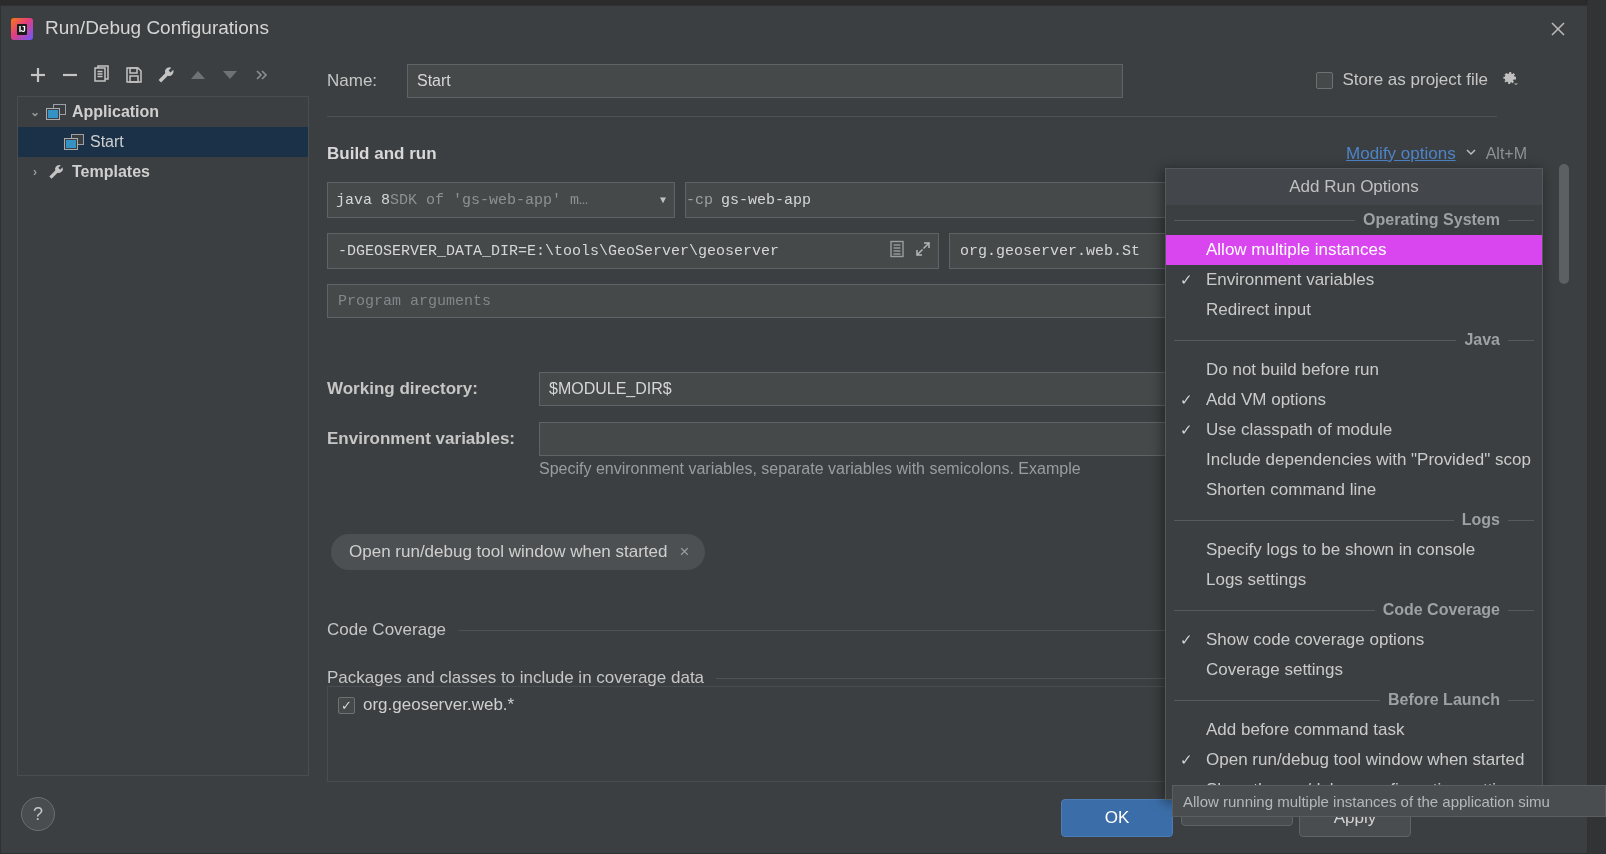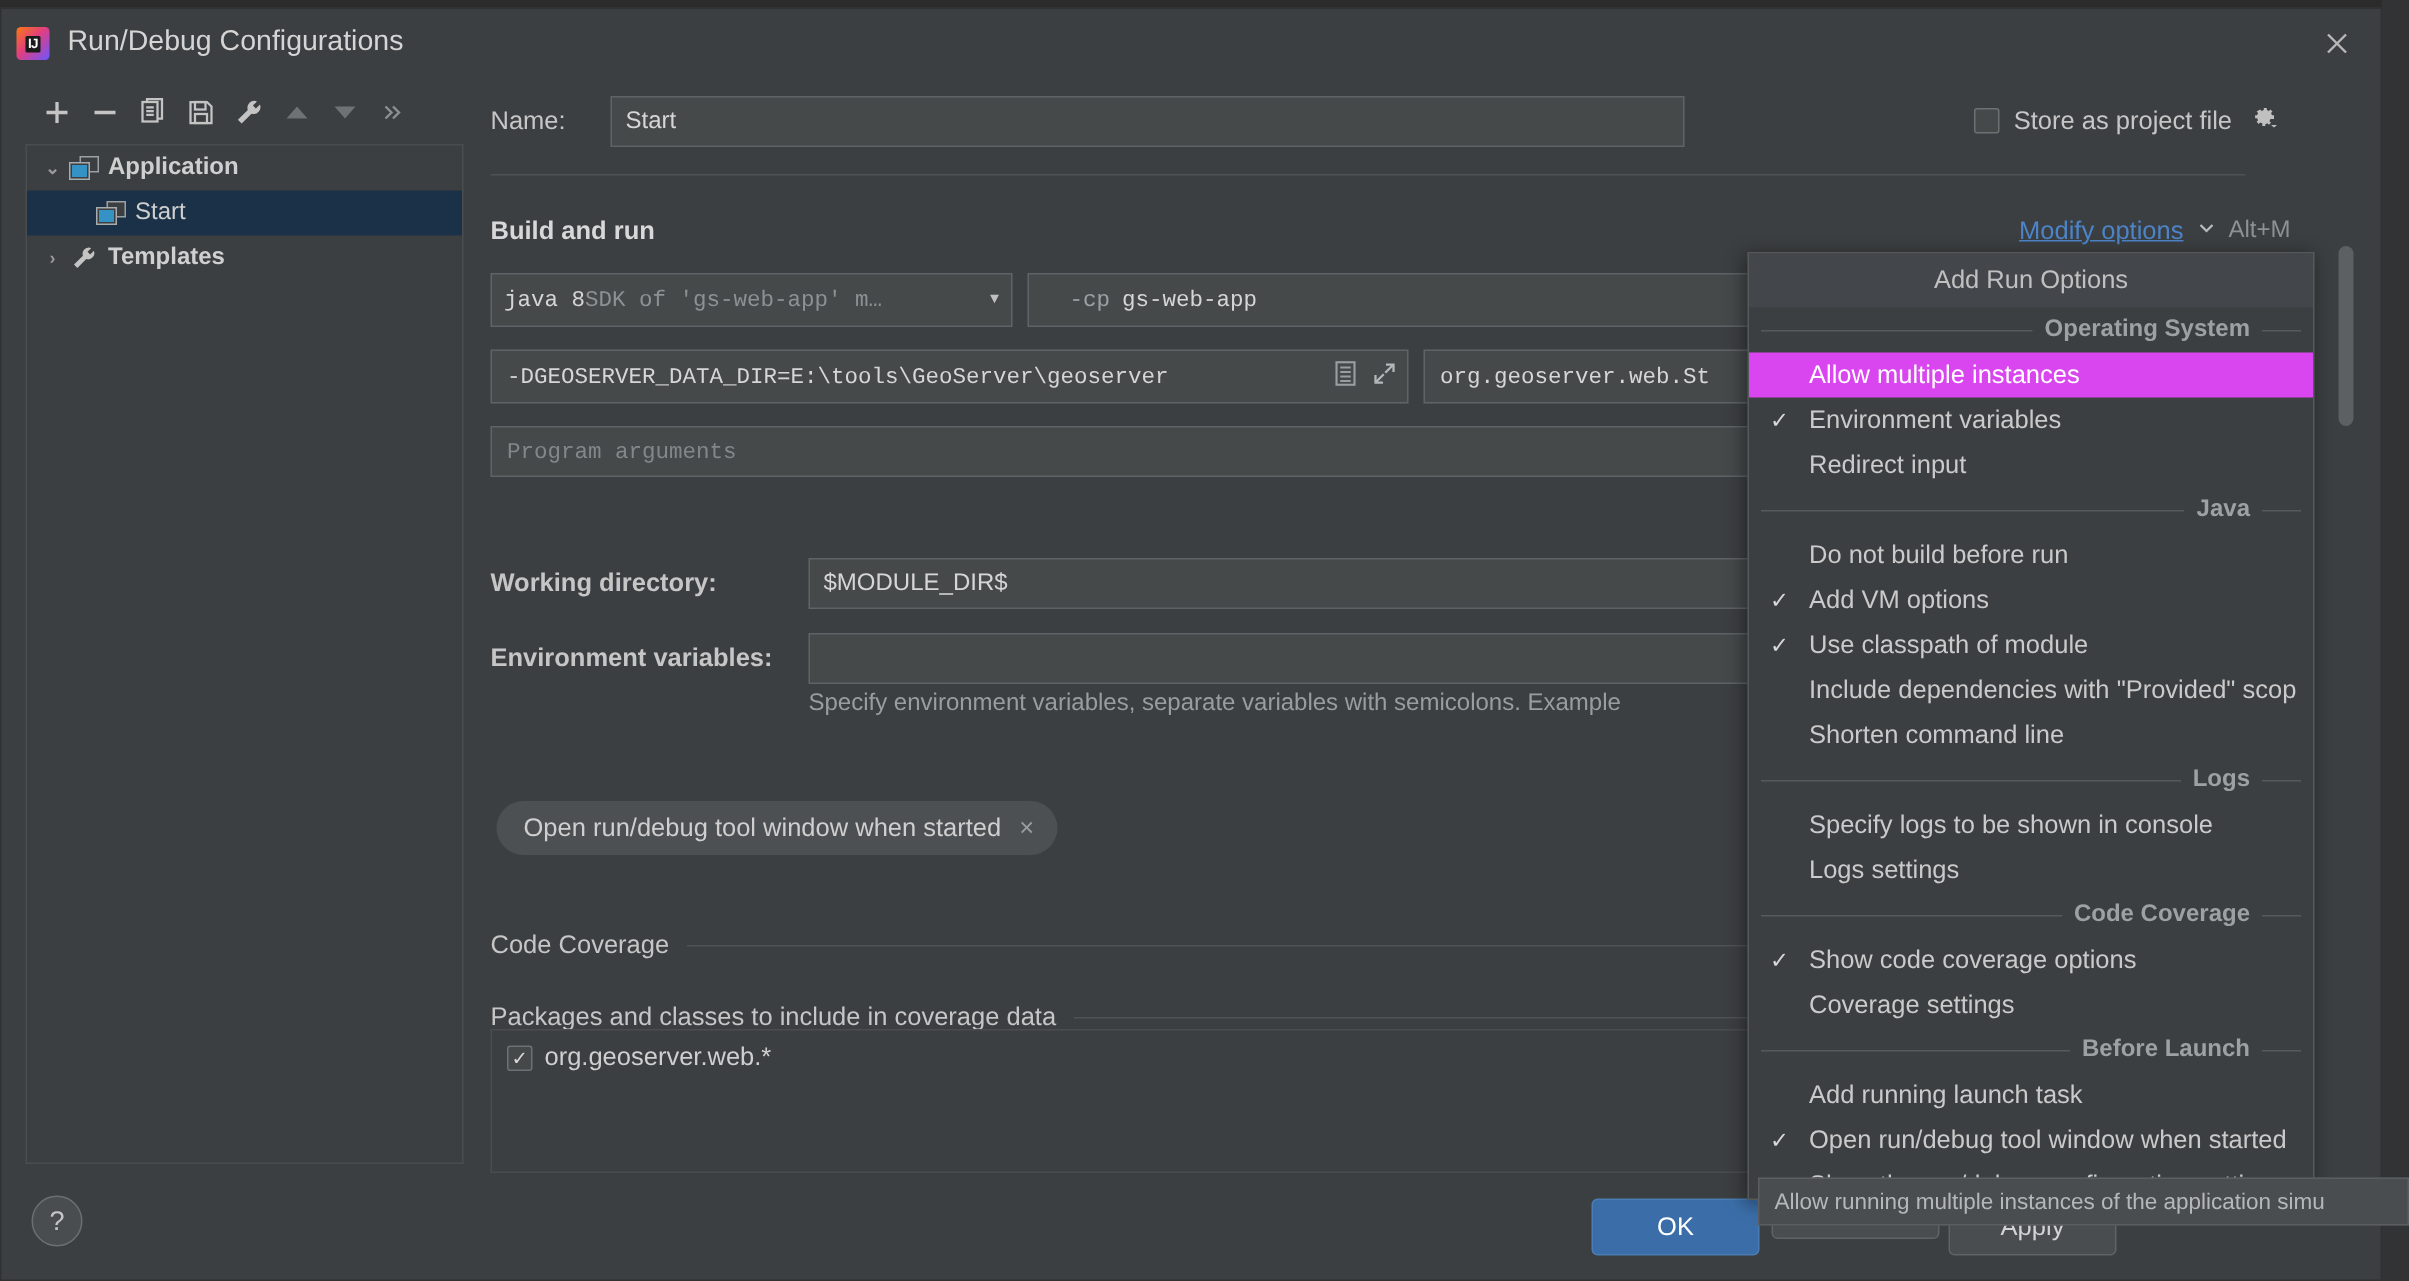--- a/index.html
+++ b/index.html
@@ -170,21 +170,21 @@
     background: #45494a; border: 1px solid #5e6366;
     display: flex; align-items: center; padding: 0 8px;
     font-family: "Liberation Mono", monospace; font-size: 15px;
     color: #d6d6d6; cursor: pointer; overflow: hidden; white-space: nowrap;
   }
   .combo .muted { color: #8d9194; }
   .combo .caret { margin-left: auto; color: #c0c0c0; font-size: 10px; }
   .cp-field {
     width: 812px; height: 36px;
     background: #45494a; border: 1px solid #5e6366;
-    display: flex; align-items: center; padding: 0 27px;
+    display: flex; align-items: center; padding: 0 0;
     font-family: "Liberation Mono", monospace; font-size: 15px; color: #d6d6d6;
   }
   .cp-field .flag { color: #9aa0a4; margin-right: 8px; }
   .row-b { position: absolute; left: 10px; top: 177px; display: flex; gap: 10px; }
   .vm-field {
     width: 612px; height: 36px;
     background: #45494a; border: 1px solid #5e6366;
     display: flex; align-items: center; padding: 0 6px 0 10px;
     font-family: "Liberation Mono", monospace; font-size: 15px; color: #d6d6d6;
     white-space: nowrap; overflow: hidden;
@@ -606,21 +606,21 @@
       <span>Coverage settings</span>
     </div>
 
     <div class="menu-sep">
       <span class="ln"></span>
       <span class="txt">Before Launch</span>
       <span class="ln right"></span>
     </div>
     <div class="menu-item">
       <span class="ck"></span>
-      <span>Add running launch task</span>
+      <span>Add before command task</span>
     </div>
     <div class="menu-item">
       <span class="ck">✓</span>
       <span>Open run/debug tool window when started</span>
     </div>
     <div class="menu-item">
       <span class="ck"></span>
       <span>Show the run/debug configuration settings</span>
     </div>
   </div>

